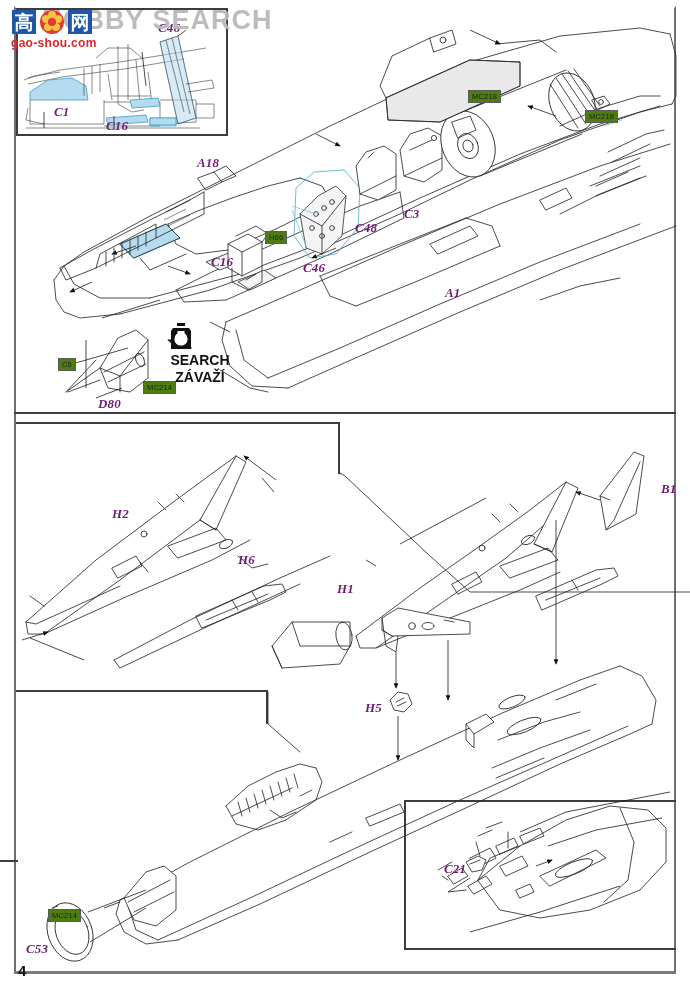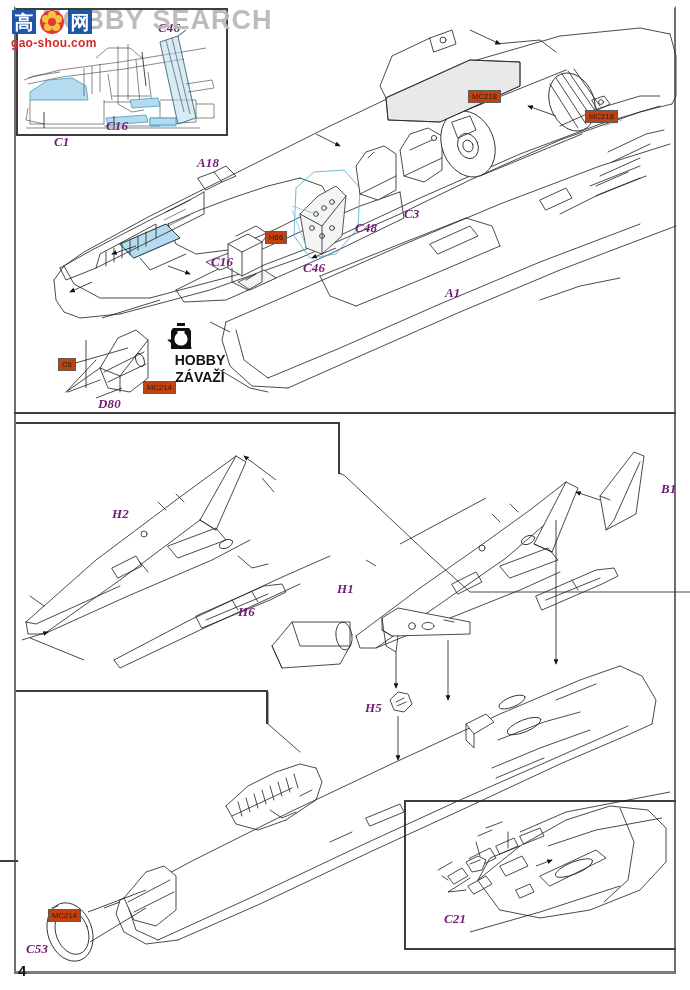--- a/index.html
+++ b/index.html
@@ -39,21 +39,21 @@
   .blue{fill:#b5dcee;stroke:#2a8fc0;stroke-width:.7;}
   .bluel{fill:none;stroke:#49a8d4;stroke-width:.8;}
   .leader{fill:none;stroke:#1a1a1a;stroke-width:.8;}
   .leaderb{fill:none;stroke:#79c3e0;stroke-width:.8;}
   .arrowhead{fill:#111;}
 
   
   .lbl{position:absolute;font-family:Liberation Serif, serif;font-weight:bold;
        font-style:italic;font-size:13px;color:#701a75;white-space:nowrap;letter-spacing:.2px;}
   .boxlbl{position:absolute;font-family:"Liberation Sans", sans-serif;font-size:7.5px;
-          color:#222;background:#c2410c;border:1px solid #5b5b5b;padding:1px 3px;
+          color:#222;background:#4d7c0f;border:1px solid #5b5b5b;padding:1px 3px;
           white-space:nowrap;letter-spacing:.2px;}
   .weight-txt{position:absolute;font-family:"Liberation Sans", sans-serif;font-weight:bold;
               font-size:14px;line-height:17px;color:#111;text-align:center;white-space:nowrap;}
   .pageno{position:absolute;left:18px;top:962px;font-family:"Liberation Sans", sans-serif;
           font-weight:bold;font-size:15px;color:#111;}
 
   
   .wm{position:absolute;left:6px;top:2px;width:300px;height:52px;pointer-events:none;}
   .wm-text{position:absolute;left:36px;top:3px;font-family:"Liberation Sans", sans-serif;
            font-weight:bold;font-size:27px;color:#b9b9b9;letter-spacing:1px;opacity:.95;}
@@ -421,21 +421,21 @@
       <path class="fillw" d="M466 862 L478 856 L486 860 L482 870 L472 872 z"></path>
       <path class="ln" d="M470 864 L480 860"></path>
 
       <path class="leader" d="M520 832 L566 812 L670 792"></path>
       <path class="leader" d="M548 846 L596 830 L662 818"></path>
       <path class="leader" d="M470 932 L540 912 L620 886"></path>
       <path class="leader" d="M536 866 L552 860" marker-end="url(#ah)"></path>
     </g>
   </svg>
 
-  <div class="lbl" style="left:54px;top:134px;text-align:center;">C1</div>
+  <div class="lbl" style="left:54px;top:104px;text-align:center;">C1</div>
   <div class="lbl" style="left:106px;top:118px;">C16</div>
   <div class="lbl" style="left:158px;top:20px;">C46</div>
 
   <div class="lbl" style="left:168px;top:155px;margin-left:29px;">A18</div>
   <div class="lbl" style="left:211px;top:254px;">C16</div>
   <div class="lbl" style="left:303px;top:260px;">C46</div>
   <div class="lbl" style="left:355px;top:220px;">C48</div>
   <div class="lbl" style="left:404px;top:206px;text-align:center;">C3</div>
   <div class="lbl" style="left:445px;top:285px;">A1</div>
   <div class="lbl" style="left:98px;top:396px;">D80</div>
@@ -445,33 +445,33 @@
   <div class="boxlbl" style="left:585px;top:110px;">MC218</div>
   <div class="boxlbl" style="left:58px;top:358px;">C6</div>
   <div class="boxlbl" style="left:143px;top:381px;">MC214</div>
 
   <svg class="weight-icon" style="left:166px;top:322px;" width="30" height="30" viewBox="0 0 30 30">
     <rect x="11" y="1" width="8" height="3" fill="#111"></rect>
     <path d="M7 6 L23 6 L25 9 L25 27 L5 27 L5 9 z" fill="#111"></path>
     <circle cx="15" cy="17" r="6.6" fill="#ffffff"></circle>
     <path d="M11.5 9 L18.5 9 L18.5 12 L11.5 12 z" fill="#ffffff"></path>
   </svg>
-  <div class="weight-txt" style="left:157px;top:352px;width:86px;">HOBBY</div>
+  <div class="weight-txt" style="left:157px;top:352px;width:86px;">SEARCH</div>
   <div class="weight-txt" style="left:157px;top:369px;width:86px;">ZÁVAŽÍ</div>
 
   <div class="lbl" style="left:112px;top:506px;">H2</div>
-  <div class="lbl" style="left:238px;top:604px;">H6</div>
+  <div class="lbl" style="left:238px;top:552px;">H6</div>
   <div class="lbl" style="left:337px;top:581px;">H1</div>
   <div class="lbl" style="left:365px;top:700px;">H5</div>
   <div class="lbl" style="left:661px;top:481px;">B1</div>
 
   <div class="lbl" style="left:26px;top:941px;">C53</div>
   <div class="boxlbl" style="left:48px;top:909px;">MC214</div>
 
-  <div class="lbl" style="left:444px;top:911px;">C21</div>
+  <div class="lbl" style="left:444px;top:861px;">C21</div>
 
   <div class="pageno">4</div>
 
   <div class="wm">
     <div class="wm-text">HOBBY SEARCH</div>
     <div class="wm-cjk c1">高</div>
     <svg class="wm-flower" viewBox="0 0 26 26">
       <circle cx="13" cy="13" r="12" fill="#e23a2e"></circle>
       <circle cx="13" cy="6" r="4" fill="#f6c243"></circle>
       <circle cx="19" cy="10" r="4" fill="#f6c243"></circle>

